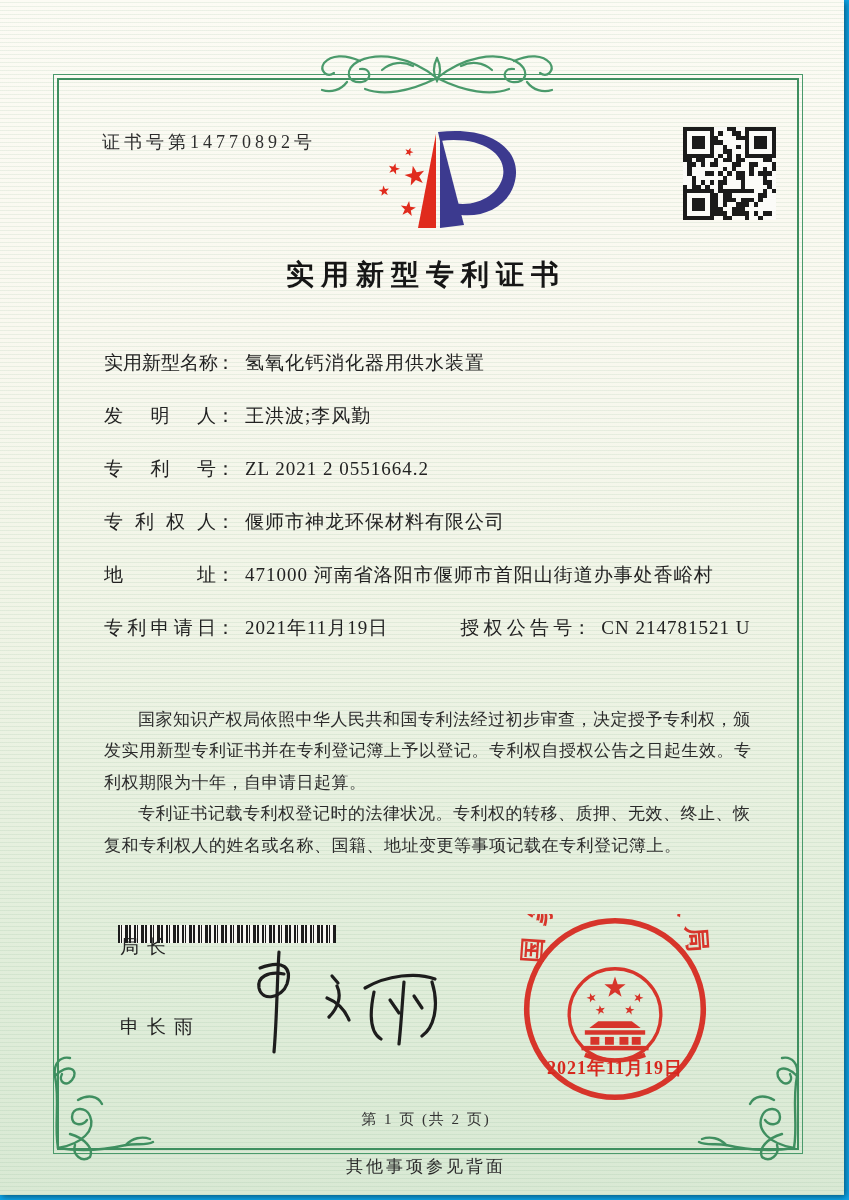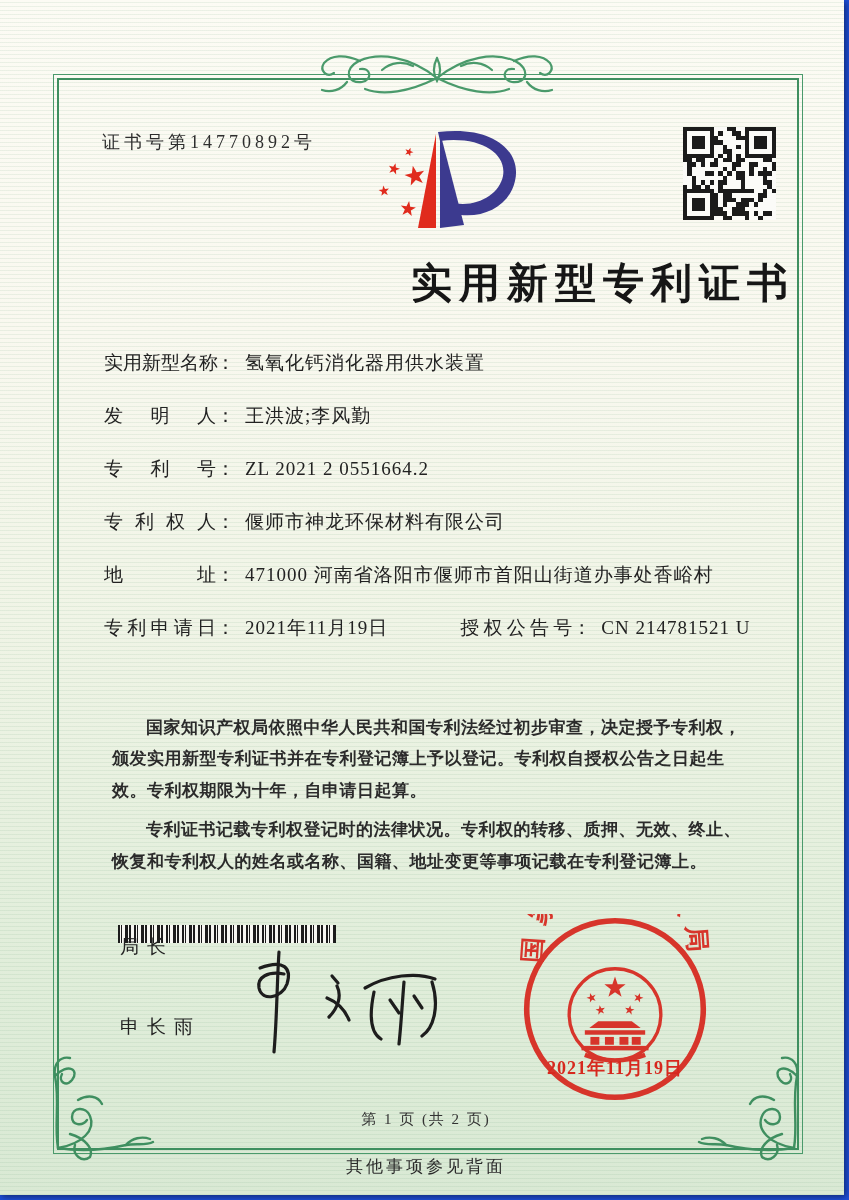--- a/index.html
+++ b/index.html
@@ -1,36 +1,36 @@
 <!DOCTYPE html>
 <html><head>
 <meta charset="utf-8">
 <style>
   html,body{margin:0;padding:0;}
   body{background:#a9a9a7;font-family:"Liberation Serif","DejaVu Serif",serif;}
-  .page{position:relative;width:849px;height:1200px;background:#1d4ed8;overflow:hidden;}
+  .page{position:relative;width:849px;height:1200px;background:#0ea5e9;overflow:hidden;}
   .paper{position:absolute;left:0;top:0;width:844px;height:1195px;
     background:
       repeating-linear-gradient(0deg, rgba(110,165,125,0.12) 0 1px, rgba(255,255,255,0) 1px 4px),
       linear-gradient(180deg,#fcfbf4 0%,#f9f8ef 28%,#f0f4e6 52%,#e2eedb 78%,#d9e9d4 100%);
     box-shadow:2px 2px 6px rgba(0,0,0,.45);}
   .frame{position:absolute;left:57px;top:78px;width:738px;height:1068px;
     border:2.5px solid #3f8f60;outline:1px solid #4a9a6b;outline-offset:3px;}
   .abs{position:absolute;}
   .cert-no{left:102px;top:130px;font-size:18px;letter-spacing:4px;color:#2e2e2e;}
-  .title{left:57px;top:256px;width:738px;text-align:right;font-size:41px;font-weight:bold;
+  .title{left:57px;top:256px;width:738px;text-align:center;font-size:28px;font-weight:bold;
     letter-spacing:7px;color:#161616;}
   .fields{left:104px;top:350px;width:660px;font-size:19px;color:#222;}
   .frow{height:53px;white-space:nowrap;}
   .flabel{display:inline-block;width:112px;text-align:justify;text-align-last:justify;vertical-align:top;}
   .fcolon{display:inline-block;margin-right:10px;}
   .fvalue{letter-spacing:1px;font-family:Liberation Serif, serif;}
   .grant2{margin-left:72px;}
   .body-text{left:104px;top:704px;width:648px;font-size:17px;line-height:1.85;color:#2b2b2b;letter-spacing:.5px;}
-  .body-text p{margin:8px;text-indent:2em;font-weight:bold;}
+  .body-text p{margin:0;text-indent:2em;}
   .barcode{left:118px;top:925px;width:218px;height:18px;
     background:repeating-linear-gradient(90deg,#1c1c1c 0 2px,#f7f7f2 2px 3px,#1c1c1c 3px 4px,#f7f7f2 4px 7px,#1c1c1c 7px 10px,#f7f7f2 10px 11px,#1c1c1c 11px 13px,#f7f7f2 13px 16px);}
   .director-label{left:120px;top:934px;font-size:19px;letter-spacing:8px;color:#222;}
   .director-name{left:120px;top:1014px;font-size:19px;letter-spacing:8px;color:#222;}
   .seal-date{left:520px;top:1056px;width:190px;text-align:center;color:#d7281e;
     font-size:18px;letter-spacing:1px;font-weight:bold;}
   .page-num{left:57px;top:1110px;width:738px;text-align:center;font-size:15px;letter-spacing:2px;color:#333;}
   .back-note{left:57px;top:1155px;width:738px;text-align:center;font-size:17px;letter-spacing:3px;color:#2b2b2b;}
   .qr{left:683px;top:127px;width:93px;height:93px;display:grid;
     grid-template-columns:repeat(21,1fr);grid-template-rows:repeat(21,1fr);background:#fbfbf8;}

